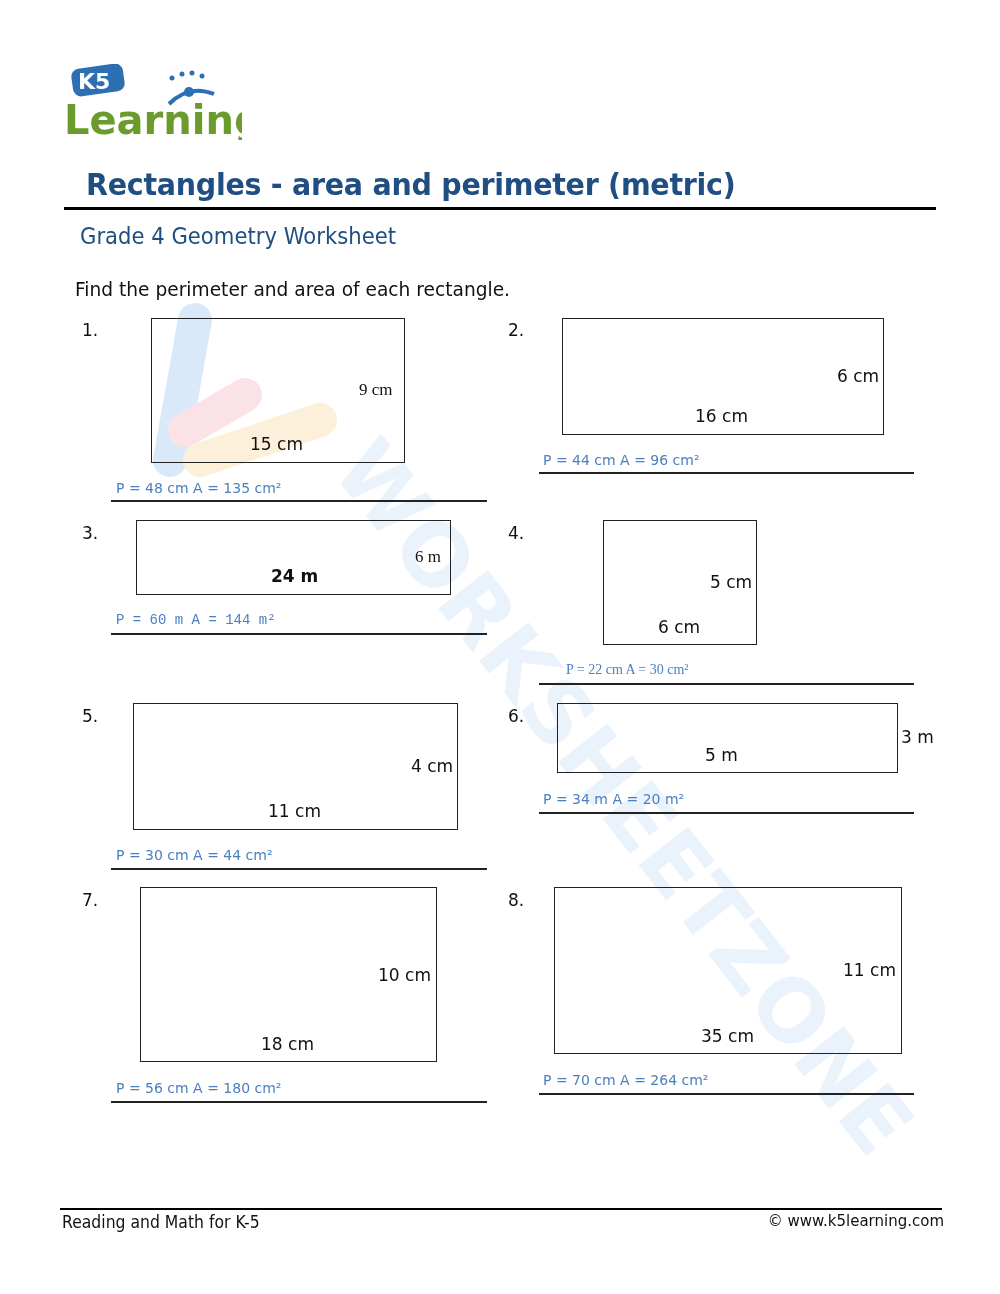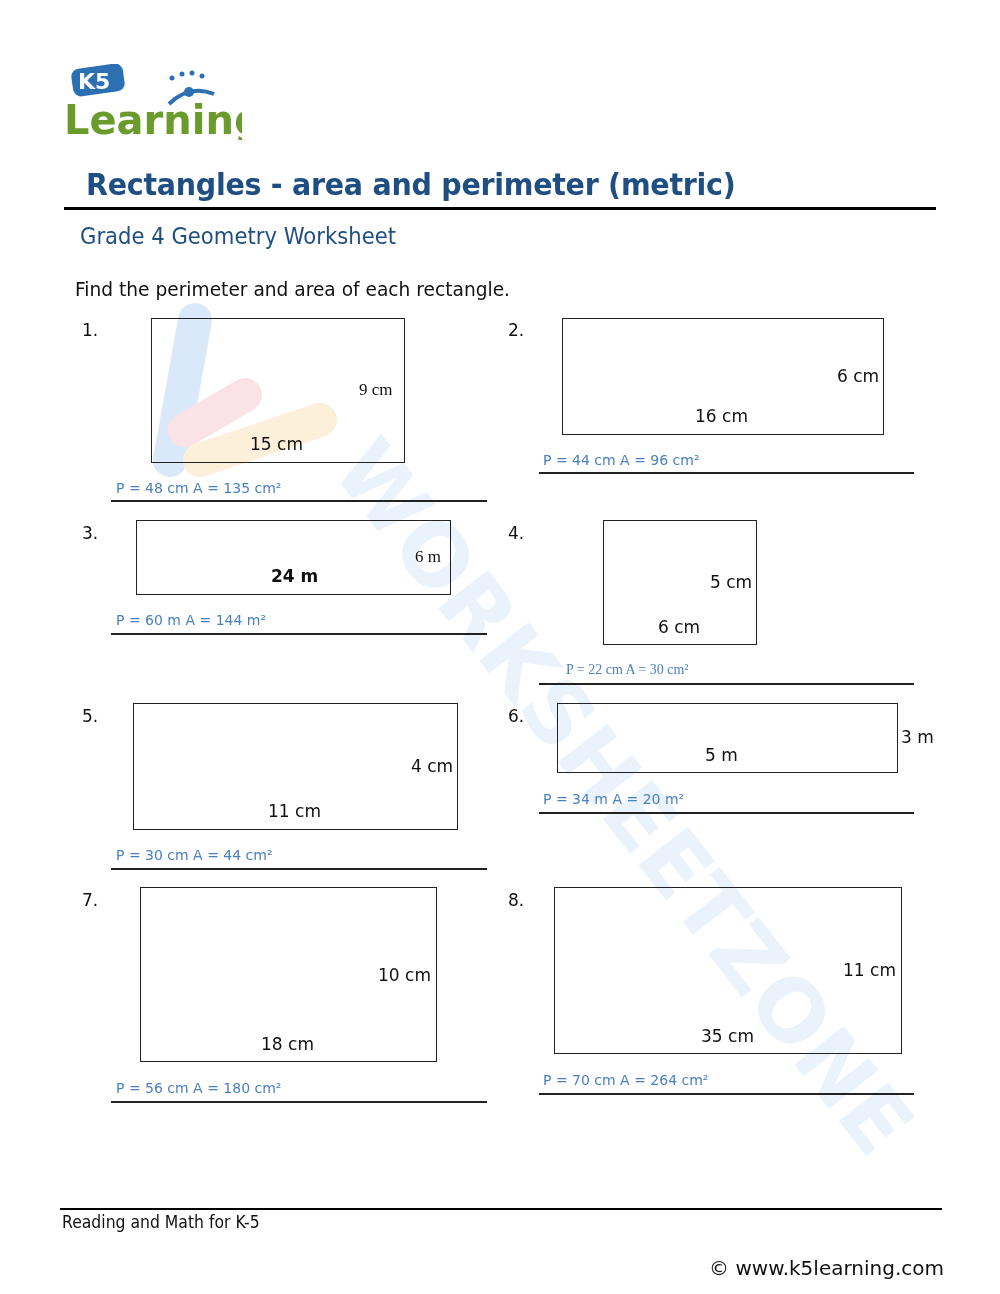--- a/index.html
+++ b/index.html
@@ -10,21 +10,21 @@
   .title-rule { left:64px; top:207px; width:872px; height:3px; background:#000; }
   .subtitle { left:80px; top:223px; font-size:23px; color:#1f4e83; transform:scaleX(0.92); transform-origin:left top; white-space:nowrap; }
   .instructions { left:75px; top:277px; font-size:20px; color:#111; transform:scaleX(0.93); transform-origin:left top; white-space:nowrap; }
   .num { font-size:17px; color:#111; }
   .rect { border:1.5px solid #222; box-sizing:border-box; }
   .dim { font-size:17px; color:#111; white-space:nowrap; }
   .answer { font-size:14px; color:#4a7fc0; white-space:nowrap; }
   .rule { height:2px; background:#222; }
   .footer-rule { left:60px; top:1208px; width:882px; height:2px; background:#000; }
   .footer-left { left:62px; top:1212px; font-size:17px; color:#111; transform:scaleX(0.92); transform-origin:left top; white-space:nowrap;}
-  .footer-right { right:56px; top:1212px; font-size:20px; color:#111; white-space:nowrap;margin-top:44px; }
+  .footer-right { right:56px; top:1212px; font-size:15px; color:#111; white-space:nowrap; }
   .watermark { left:0; top:0; width:1000px; height:1294px; pointer-events:none; }
 </style>
 </head>
 <body>
 
 <svg class="abs watermark" viewBox="0 0 1000 1294">
   <g opacity="0.22">
     <path d="M195 320 L170 460" stroke="#5aa0e6" stroke-width="34" stroke-linecap="round"></path>
     <path d="M185 430 L245 395" stroke="#f08090" stroke-width="34" stroke-linecap="round"></path>
     <path d="M200 460 L320 420" stroke="#f5c060" stroke-width="34" stroke-linecap="round"></path>
@@ -69,21 +69,21 @@
   <div class="abs dim" style="left:695px;top:406px;">16 cm</div>
   <div class="abs answer" style="left:543px;top:452px;">P = 44 cm   A = 96 cm²</div>
   <div class="abs rule" style="left:539px;top:472px;width:375px;"></div>
 </div>
 
 <div>
   <div class="abs num" style="left:82px;top:523px;">3.</div>
   <div class="abs rect" style="left:136px;top:520px;width:315px;height:75px;"></div>
   <div class="abs dim" style="left:415px;top:547px;font-family:Liberation Serif, serif;">6 m</div>
   <div class="abs dim" style="left:271px;top:566px;font-weight:bold;">24 m</div>
-  <div class="abs answer" style="left:116px;top:612px;">P = 60 m   A = 144 m²</div>
+  <div class="abs answer" style="left:116px;top:612px;font-family:Liberation Mono, monospace;">P = 60 m   A = 144 m²</div>
   <div class="abs rule" style="left:111px;top:633px;width:376px;"></div>
 </div>
 
 <div>
   <div class="abs num" style="left:508px;top:523px;">4.</div>
   <div class="abs rect" style="left:603px;top:520px;width:154px;height:125px;"></div>
   <div class="abs dim" style="left:710px;top:572px;">5 cm</div>
   <div class="abs dim" style="left:658px;top:617px;">6 cm</div>
   <div class="abs answer" style="left:566px;top:662px;font-family:Liberation Serif, serif;">P = 22 cm   A = 30 cm²</div>
   <div class="abs rule" style="left:539px;top:683px;width:375px;"></div>

